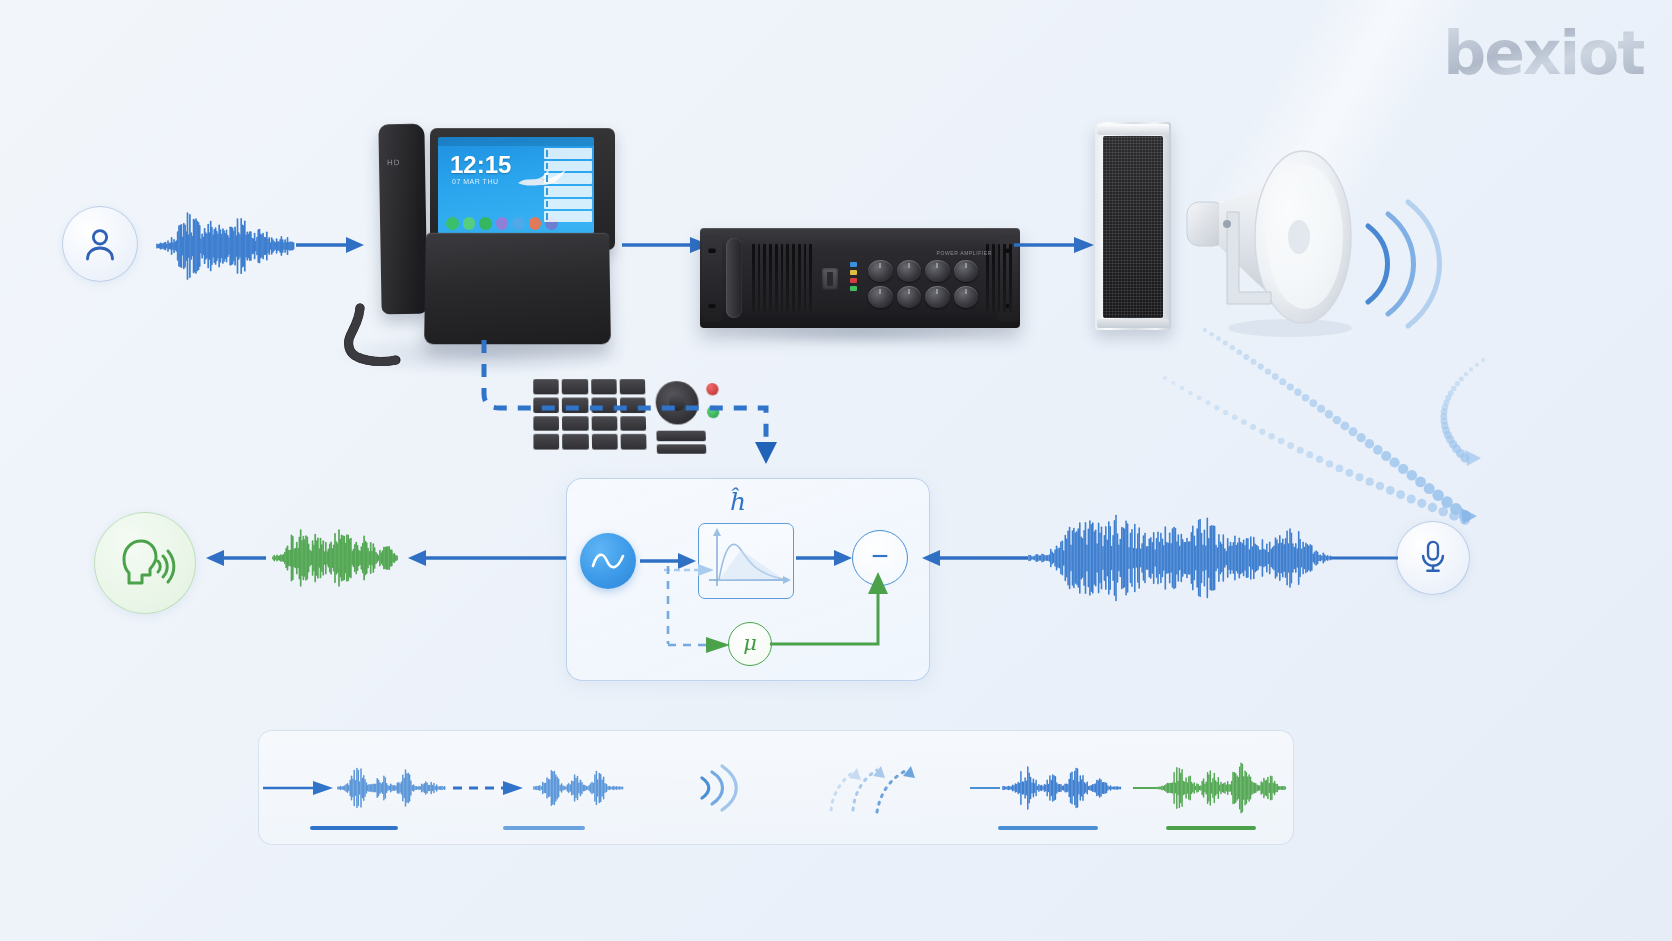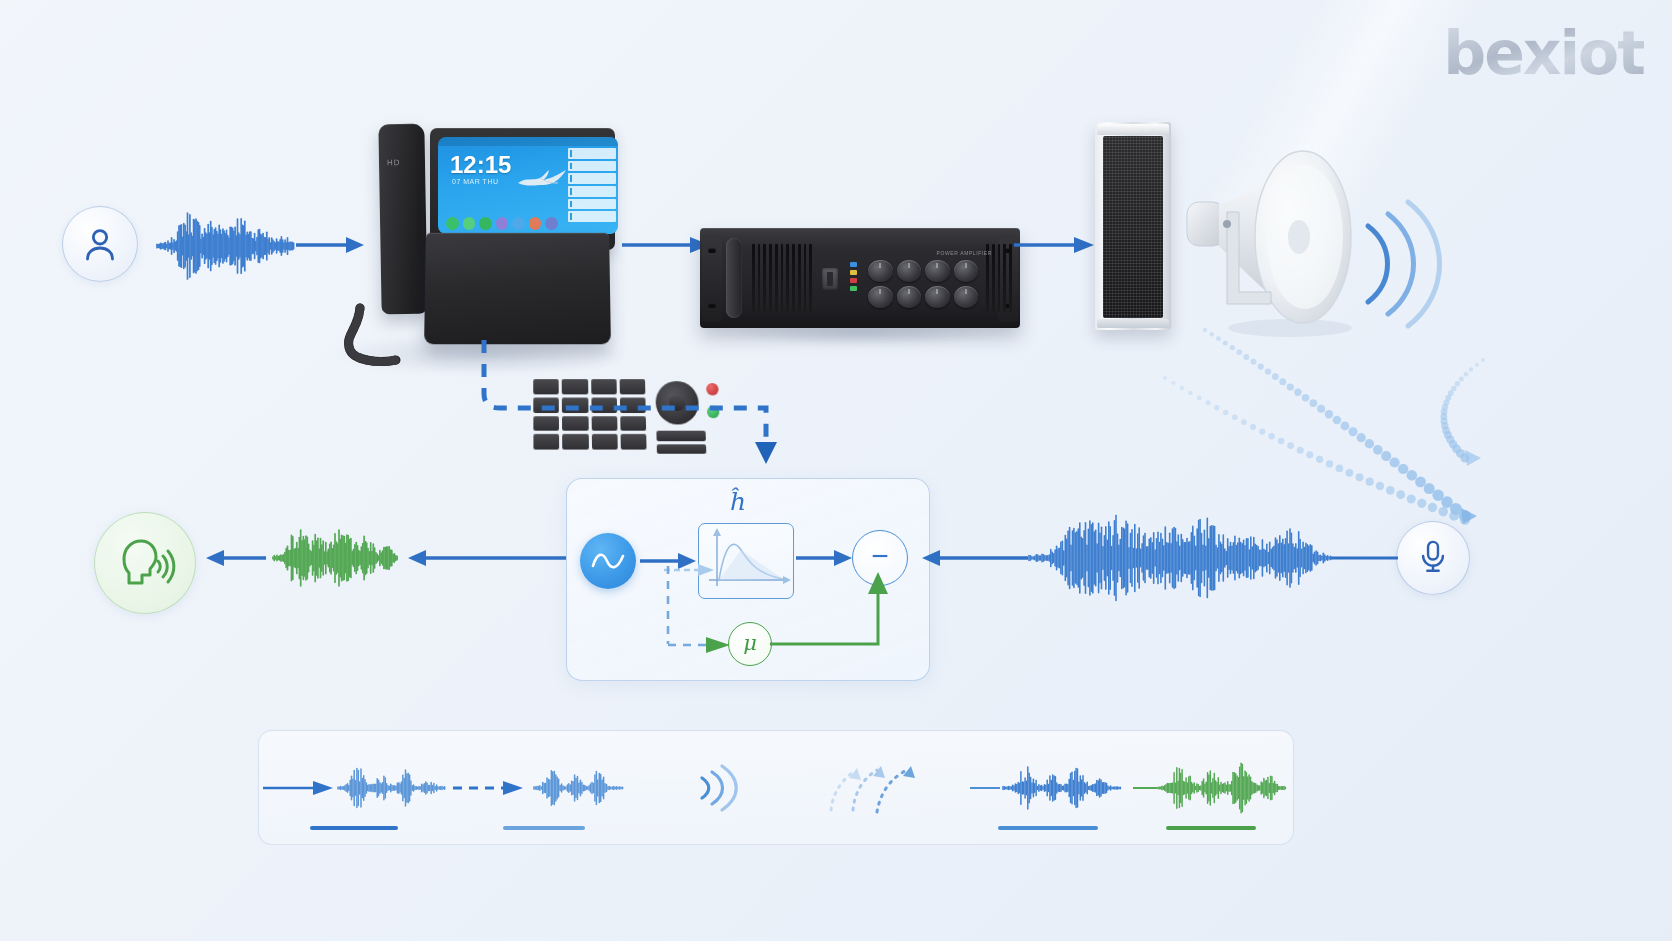--- a/index.html
+++ b/index.html
@@ -57,23 +57,23 @@
     box-shadow: 0 10px 16px rgba(40,55,80,.24), inset 0 1px 0 rgba(255,255,255,.12);
     transform: perspective(600px) rotateX(6deg);
   }
   #phone-screen-body {
     position:absolute; left: 100px; top: 18px; width: 185px; height: 122px;
     background: linear-gradient(180deg,#343437 0%, #232326 100%);
     border-radius: 7px;
     box-shadow: 0 6px 14px rgba(40,55,80,.22), inset 0 1px 0 rgba(255,255,255,.14);
   }
   #phone-screen {
-    position:absolute; left: 108px; top: 27px; width: 180px; height: 97px;
+    position:absolute; left: 108px; top: 27px; width: 156px; height: 97px;
     background: linear-gradient(170deg,#1e8fe0 0%, #2ba6ee 45%, #39b4f4 100%);
-    border-radius: 8px; overflow: hidden;
+    border-radius: 2px; overflow: hidden;
   }
   #phone-statusbar {
     position:absolute; left:0; top:0; width:100%; height:9px;
     background: rgba(0,0,0,.12);
   }
   #phone-time { position:absolute; left: 12px; top: 14px; color:#fff; font-size: 24px; font-weight: bold;
     font-family:"Liberation Sans",sans-serif; text-shadow: 0 1px 2px rgba(0,0,0,.25); }
   #phone-date { position:absolute; left: 14px; top: 41px; color:#d9eefc; font-size: 7px; letter-spacing:.5px; }
   #phone-bird {
     position:absolute; left: 78px; top: 30px; width: 52px; height: 28px;

